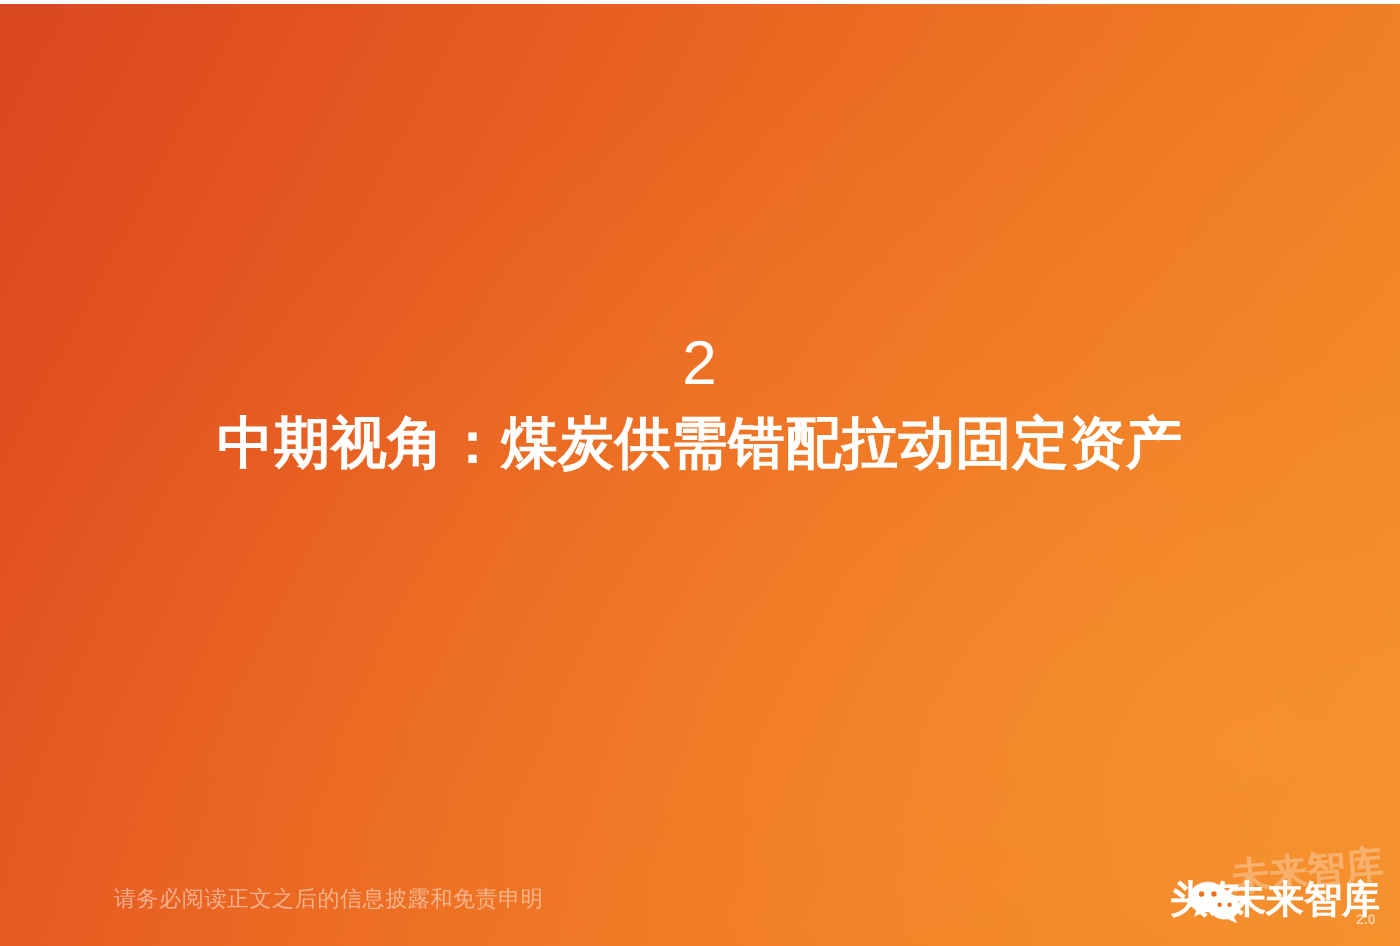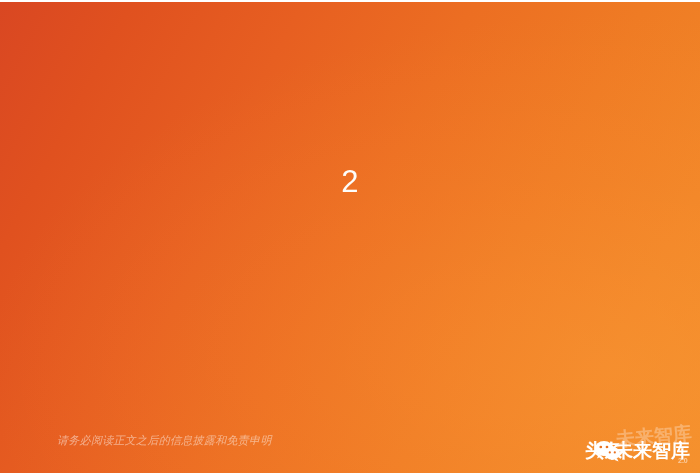--- a/index.html
+++ b/index.html
@@ -91,29 +91,28 @@
     font-weight: 700;
     color: #ffffff;
     letter-spacing: 0.4px;
     white-space: nowrap;
   }
 
   
   .footer-disclaimer {
     position: absolute;
     left: 57px;
-    top: 433px;
+    top: 443px;
     font-size: 11px;
     line-height: 15px;
     font-weight: 400;
     color: rgba(255, 255, 255, 0.48);
     letter-spacing: 0.3px;
     white-space: nowrap;
     z-index: 12;
-    font-style: italic;
   }
 
   
   .watermark {
     position: absolute;
     left: 556px;
     top: 434px;
     width: 144px;
     height: 34px;
     z-index: 20;
@@ -185,20 +184,21 @@
 <div class="slide">
 
   <div class="top-edge"></div>
 
   <div class="bg"></div>
   <div class="bg-sheen"></div>
 
   <div class="heading-block">
     <div class="section-number">2</div>
     <div class="section-title">
+      <div class="title-line">中期视角：煤炭供需错配拉动固定资产</div>
     </div>
   </div>
 
   <div class="footer-disclaimer">请务必阅读正文之后的信息披露和免责申明</div>
 
   <div class="watermark">
     <div class="wm-toutiao">头条</div>
 
     <div class="wm-badge">
       <svg viewBox="0 0 30 30" xmlns="http://www.w3.org/2000/svg">

